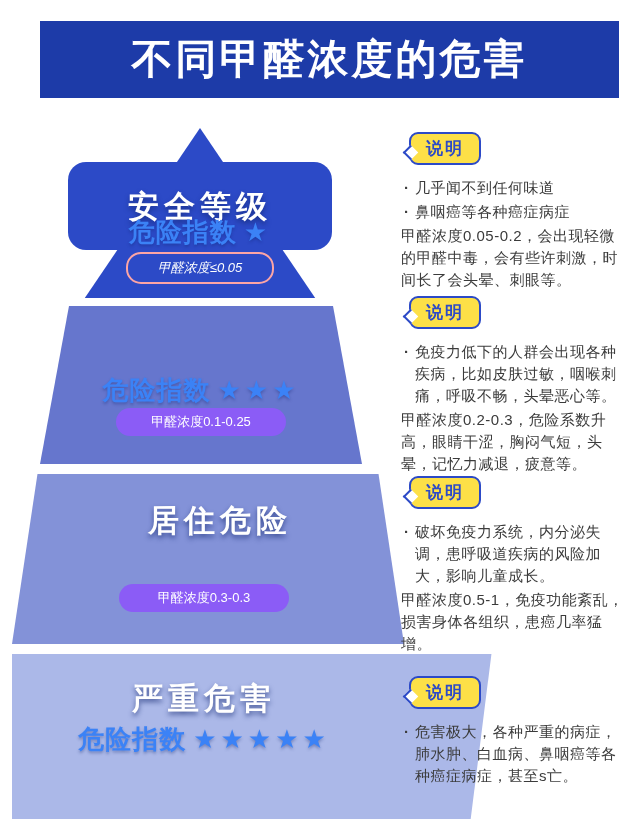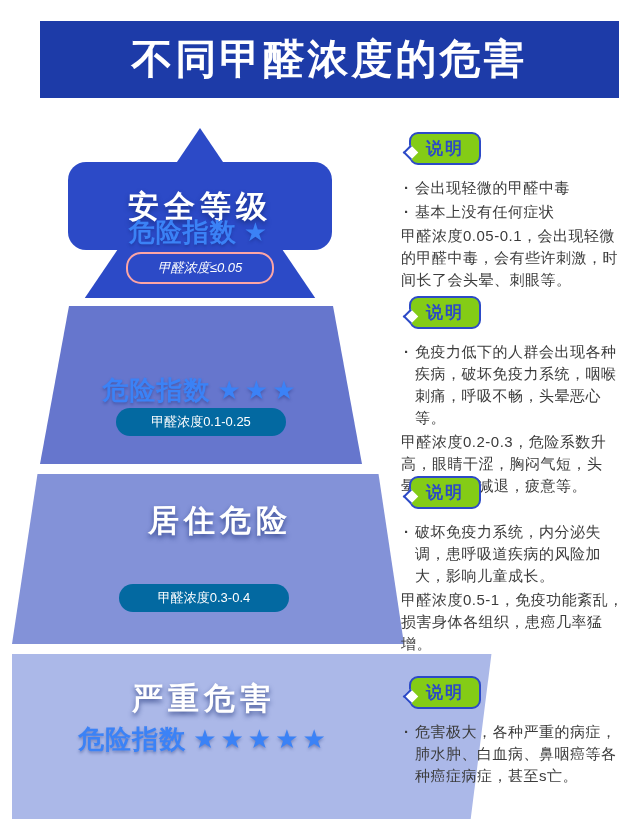--- a/index.html
+++ b/index.html
@@ -24,21 +24,21 @@
   .trap4   { left:0;     top:642px; width:635px; height:177px; background:#abb8e8;
              clip-path:polygon(0% 0%, 75.5% 0%, 72% 100%, 0% 100%); }
 
   
   .lvl-title { position:absolute; text-align:center; color:#ffffff; font-size:31px; font-weight:bold;
                letter-spacing:5px; text-shadow:0 3px 5px rgba(18,38,110,.65); }
   .lvl-risk  { position:absolute; text-align:center; color:#3b82f6; font-size:26px; font-weight:bold;
                letter-spacing:1px; text-shadow:0 2px 3px rgba(18,38,110,.35); }
   .lvl-risk .stars { letter-spacing:4px; margin-left:3px; }
   .lvl-pill  { position:absolute; text-align:center; color:#ffffff; font-size:13px;
-               border-radius:15px; padding:5px 0; background:#0369a1; }
+               border-radius:15px; padding:5px 0; background:#8b5cf6; }
 
   .t1 { left:56px;  top:174px; width:264px; }
   .r1 { left:56px;  top:203px; width:264px; }
   .p1 { left:114px; top:240px; width:148px; background:transparent; border:2px solid #fca5a5;font-style:italic; }
 
   .t2 { left:28px;  top:316px; width:322px; }
   .r2 { left:28px;  top:361px; width:322px; }
   .p2 { left:104px; top:396px; width:170px; }
 
   .t3 { left:0;     top:488px; width:384px;padding-left:32px; }
@@ -46,21 +46,21 @@
   .p3 { left:107px; top:572px; width:170px; }
 
   .t4 { left:0;     top:666px; width:384px; }
   .r4 { left:0;     top:710px; width:384px; }
   .p4 { left:122px; top:748px; width:140px; }
 
   
   .note { position:absolute; left:385px; width:232px; }
   .n1 { top:116px; } .n2 { top:280px; } .n3 { top:460px; } .n4 { top:660px; }
 
-  .badge { position:relative; display:inline-block; margin-left:12px; background:#84cc16;
+  .badge { position:relative; display:inline-block; margin-left:12px; background:#fde047;
            border:2px solid #2c4ac7; border-radius:9px; color:#2c4ac7; font-size:17px;
            font-weight:bold; letter-spacing:2px; padding:3px 15px; }
   .badge::after { content:""; position:absolute; left:-6px; bottom:5px; width:9px; height:9px;
                   background:#ffffff; border-left:2px solid #2c4ac7; border-bottom:2px solid #2c4ac7;
                   transform:rotate(45deg); }
 
   .note-body { margin-top:8px; color:#3b3b3b; font-size:15px; line-height:1.47; letter-spacing:0.5px; }
   .note-body p { margin:2px 0; }
   .note-body p.bullet { position:relative; padding-left:14px; }
   .note-body p.bullet::before { content:"·"; position:absolute; left:3px; top:0; font-weight:bold; }
@@ -83,41 +83,41 @@
   <div class="lvl-pill p1">甲醛浓度≤0.05</div>
 
   <div class="shape trap2"></div>
   <div class="lvl-risk r2">
     <span>危险指数</span><span class="stars">★★★</span>
   </div>
   <div class="lvl-pill p2">甲醛浓度0.1-0.25</div>
 
   <div class="shape trap3"></div>
   <div class="lvl-title t3">居住危险</div>
-  <div class="lvl-pill p3">甲醛浓度0.3-0.4</div>
+  <div class="lvl-pill p3">甲醛浓度0.3-0.3</div>
 
   <div class="shape trap4"></div>
   <div class="lvl-title t4">严重危害</div>
   <div class="lvl-risk r4">
     <span>危险指数</span><span class="stars">★★★★★</span>
   </div>
 
   <div class="note n1">
     <div class="badge">说明</div>
     <div class="note-body">
-      <p class="bullet">会出现轻微的甲醛中毒</p>
-      <p class="bullet">基本上没有任何症状</p>
-      <p>甲醛浓度0.05-0.1，会出现轻微的甲醛中毒，会有些许刺激，时间长了会头晕、刺眼等。</p>
+      <p class="bullet">几乎闻不到任何味道</p>
+      <p class="bullet">鼻咽癌等各种癌症病症</p>
+      <p>甲醛浓度0.05-0.2，会出现轻微的甲醛中毒，会有些许刺激，时间长了会头晕、刺眼等。</p>
     </div>
   </div>
 
   <div class="note n2">
     <div class="badge">说明</div>
     <div class="note-body">
-      <p class="bullet">免疫力低下的人群会出现各种疾病，破坏免疫力系统，咽喉刺痛，呼吸不畅，头晕恶心等。</p>
+      <p class="bullet">免疫力低下的人群会出现各种疾病，比如皮肤过敏，咽喉刺痛，呼吸不畅，头晕恶心等。</p>
       <p>甲醛浓度0.2-0.3，危险系数升高，眼睛干涩，胸闷气短，头晕，记忆力减退，疲意等。</p>
     </div>
   </div>
 
   <div class="note n3">
     <div class="badge">说明</div>
     <div class="note-body">
       <p class="bullet">破坏免疫力系统，内分泌失调，患呼吸道疾病的风险加大，影响儿童成长。</p>
       <p>甲醛浓度0.5-1，免疫功能紊乱，损害身体各组织，患癌几率猛增。</p>
     </div>

